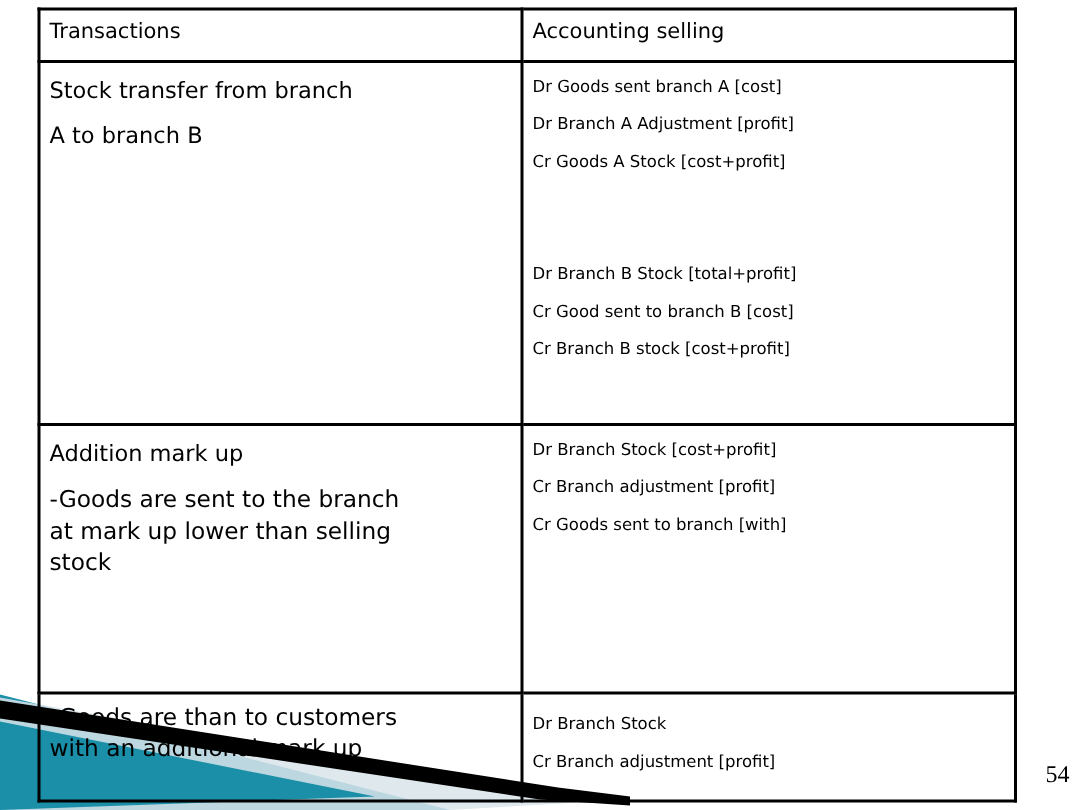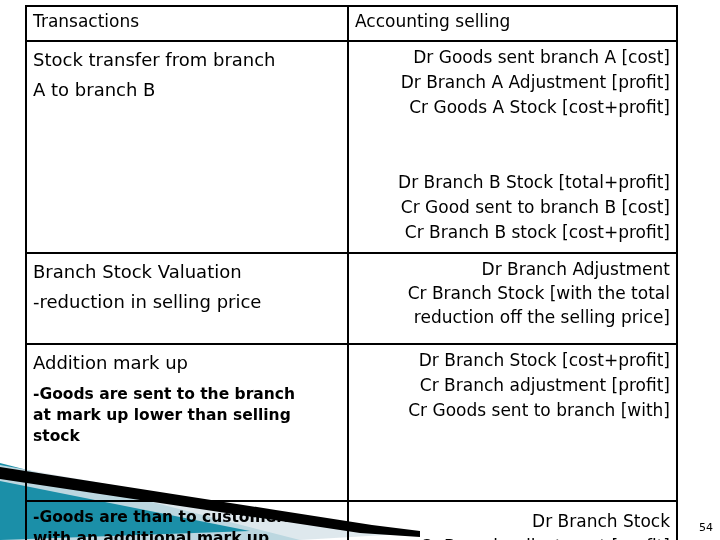--- a/index.html
+++ b/index.html
@@ -47,71 +47,71 @@
     background: transparent;
     text-align: left;
     font-weight: normal;
   }
   .col-left  { width: 321px; }
   .col-right { width: 328px; }
 
   
   .hdr-cell {
     height: 28px;
-    font-size: 17px;
+    font-size: 14px;
     line-height: 22px;
     padding-top: 4px;
   }
 
   
   .cell-lines {
-    font-size: 17px;
+    font-size: 11px;
     line-height: 25px;
-    text-align: right;
   }
   .cell-lines.tight { line-height: 24px; }
 
   .line { display: block; white-space: nowrap; }
   .spacer-line { display: block; height: 25px; }
 
   
   .lead-line {
     display: block;
-    font-size: 18px;
+    font-size: 15px;
     line-height: 30px;
     white-space: nowrap;
   }
   .lead-block { font-size: 18px; line-height: 30px; }
 
   
   .bold-block {
-    font-weight: bold;
+    font-weight: normal;
     font-size: 15.5px;
     line-height: 21px;
     margin-top: 6px;
   }
 
   
   .rc { padding-top: 4px; }
 
   
   .row-transfer   > td { height: 205px; }
   .row-valuation  > td { height: 84px; }
   .row-markup     > td { height: 150px; }
   .row-sold       > td { height: 56px; }
 
   
   #page-number {
     position: absolute;
     right: 7px;
-    bottom: 6px;
-    font-size: 11px;
+    bottom: 17px;
+    font-size: 16px;
     line-height: 12px;
     color: #000000;
     z-index: 3;
+    font-family: Liberation Serif, serif;
   }
 </style>
 </head>
 <body>
 
 <svg id="corner-decoration" viewBox="0 0 420 95" preserveAspectRatio="none" aria-hidden="true">
   <polygon points="0,18 300,95 0,95" fill="#1B8FA8"></polygon>
   <polygon points="0,20 360,84 420,88 300,95 0,95" fill="#D8E4EA" opacity="0.85"></polygon>
   <polygon points="0,22 372,80 420,86 420,92 360,88 0,34" fill="#000000"></polygon>
   <polygon points="0,36 250,86 0,95" fill="#1B8FA8"></polygon>
@@ -148,35 +148,20 @@
           <span class="line">Cr Goods A Stock [cost+profit]</span>
           <span class="spacer-line"></span>
           <span class="spacer-line"></span>
           <span class="line">Dr Branch B Stock [total+profit]</span>
           <span class="line">Cr Good sent to branch B [cost]</span>
           <span class="line">Cr Branch B stock [cost+profit]</span>
         </div>
       </td>
     </tr>
 
-    <tr class="row-valuation">
-      <td>
-        <div class="lead-block">
-          <span class="lead-line">Branch Stock Valuation</span>
-          <span class="lead-line">-reduction in selling price</span>
-        </div>
-      </td>
-      <td class="rc">
-        <div class="cell-lines tight">
-          <span class="line">Dr Branch Adjustment</span>
-          <span class="line">Cr Branch Stock [with the total</span>
-          <span class="line">reduction off the selling price]</span>
-        </div>
-      </td>
-    </tr>
 
     <tr class="row-markup">
       <td>
         <span class="lead-line">Addition mark up</span>
         <div class="bold-block">
           <span class="line">-Goods are sent to the branch</span>
           <span class="line">at mark up lower than selling</span>
           <span class="line">stock</span>
         </div>
       </td>

